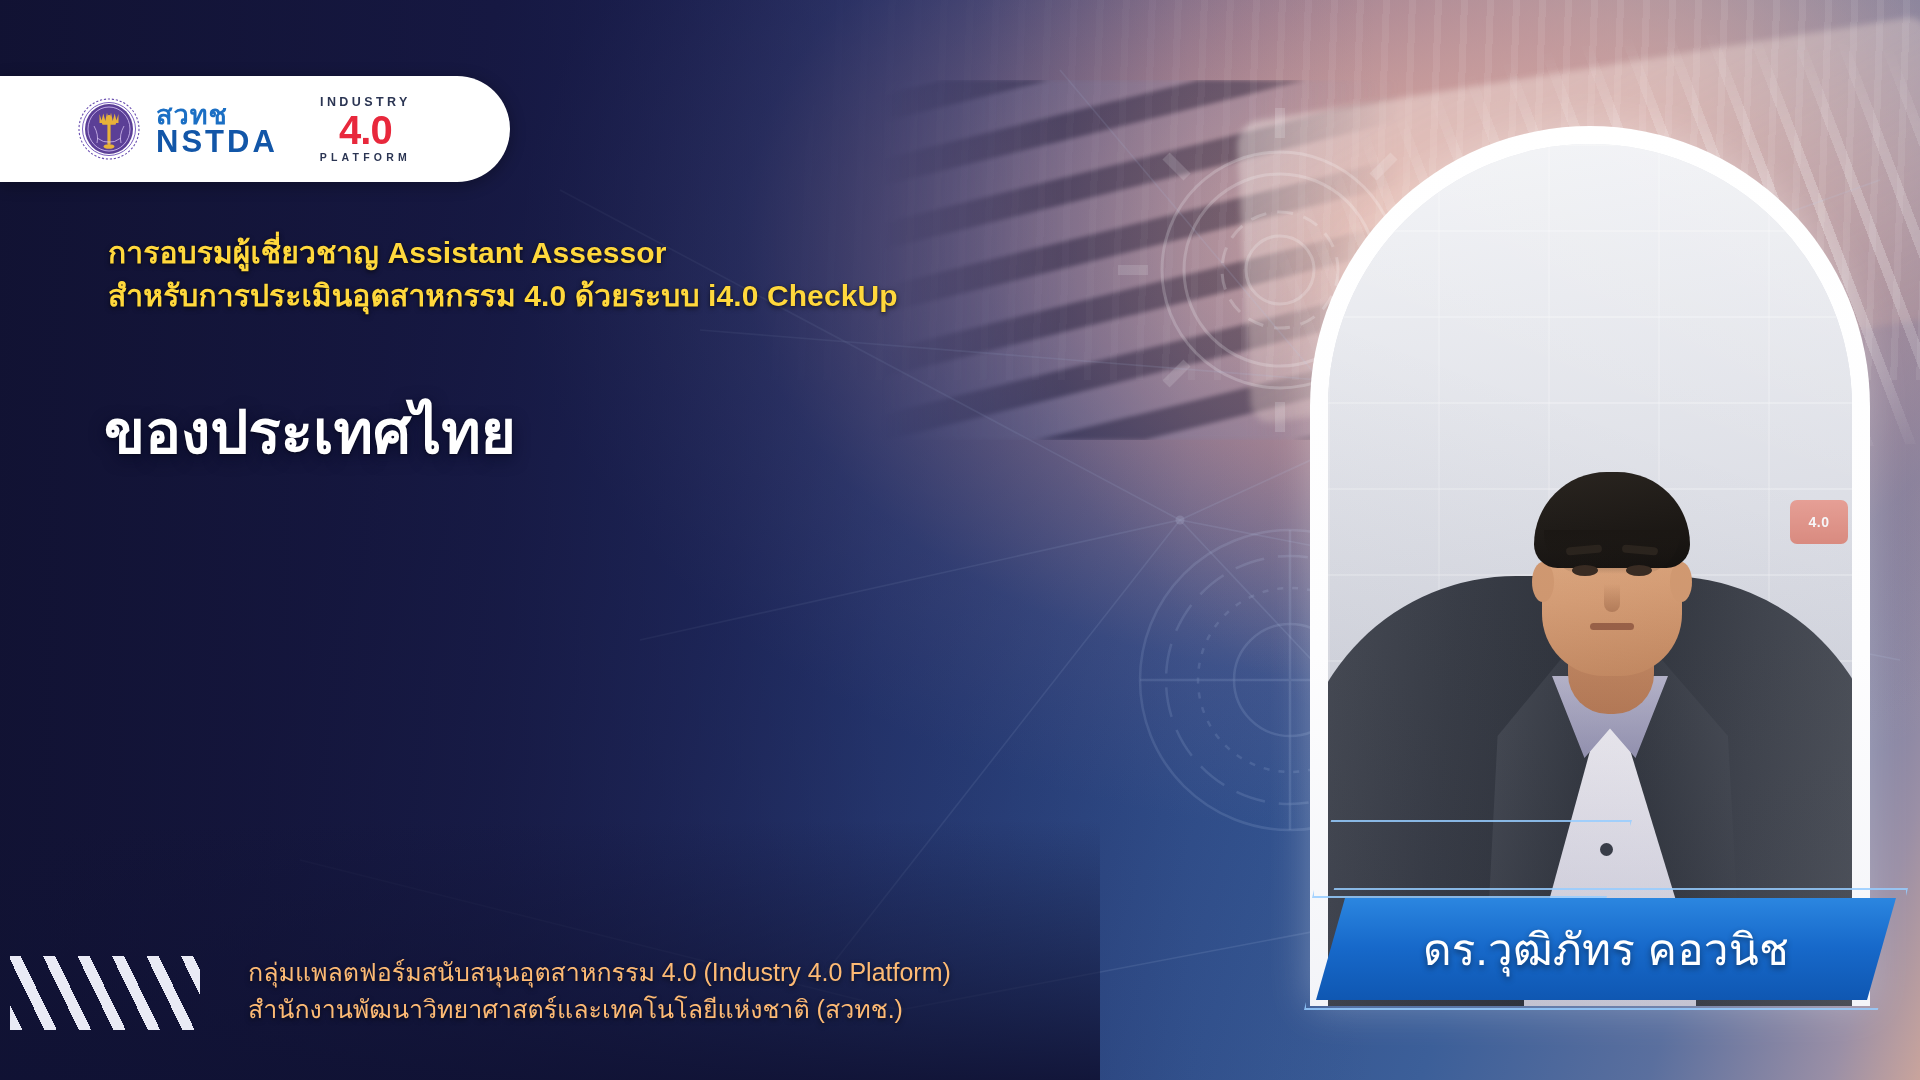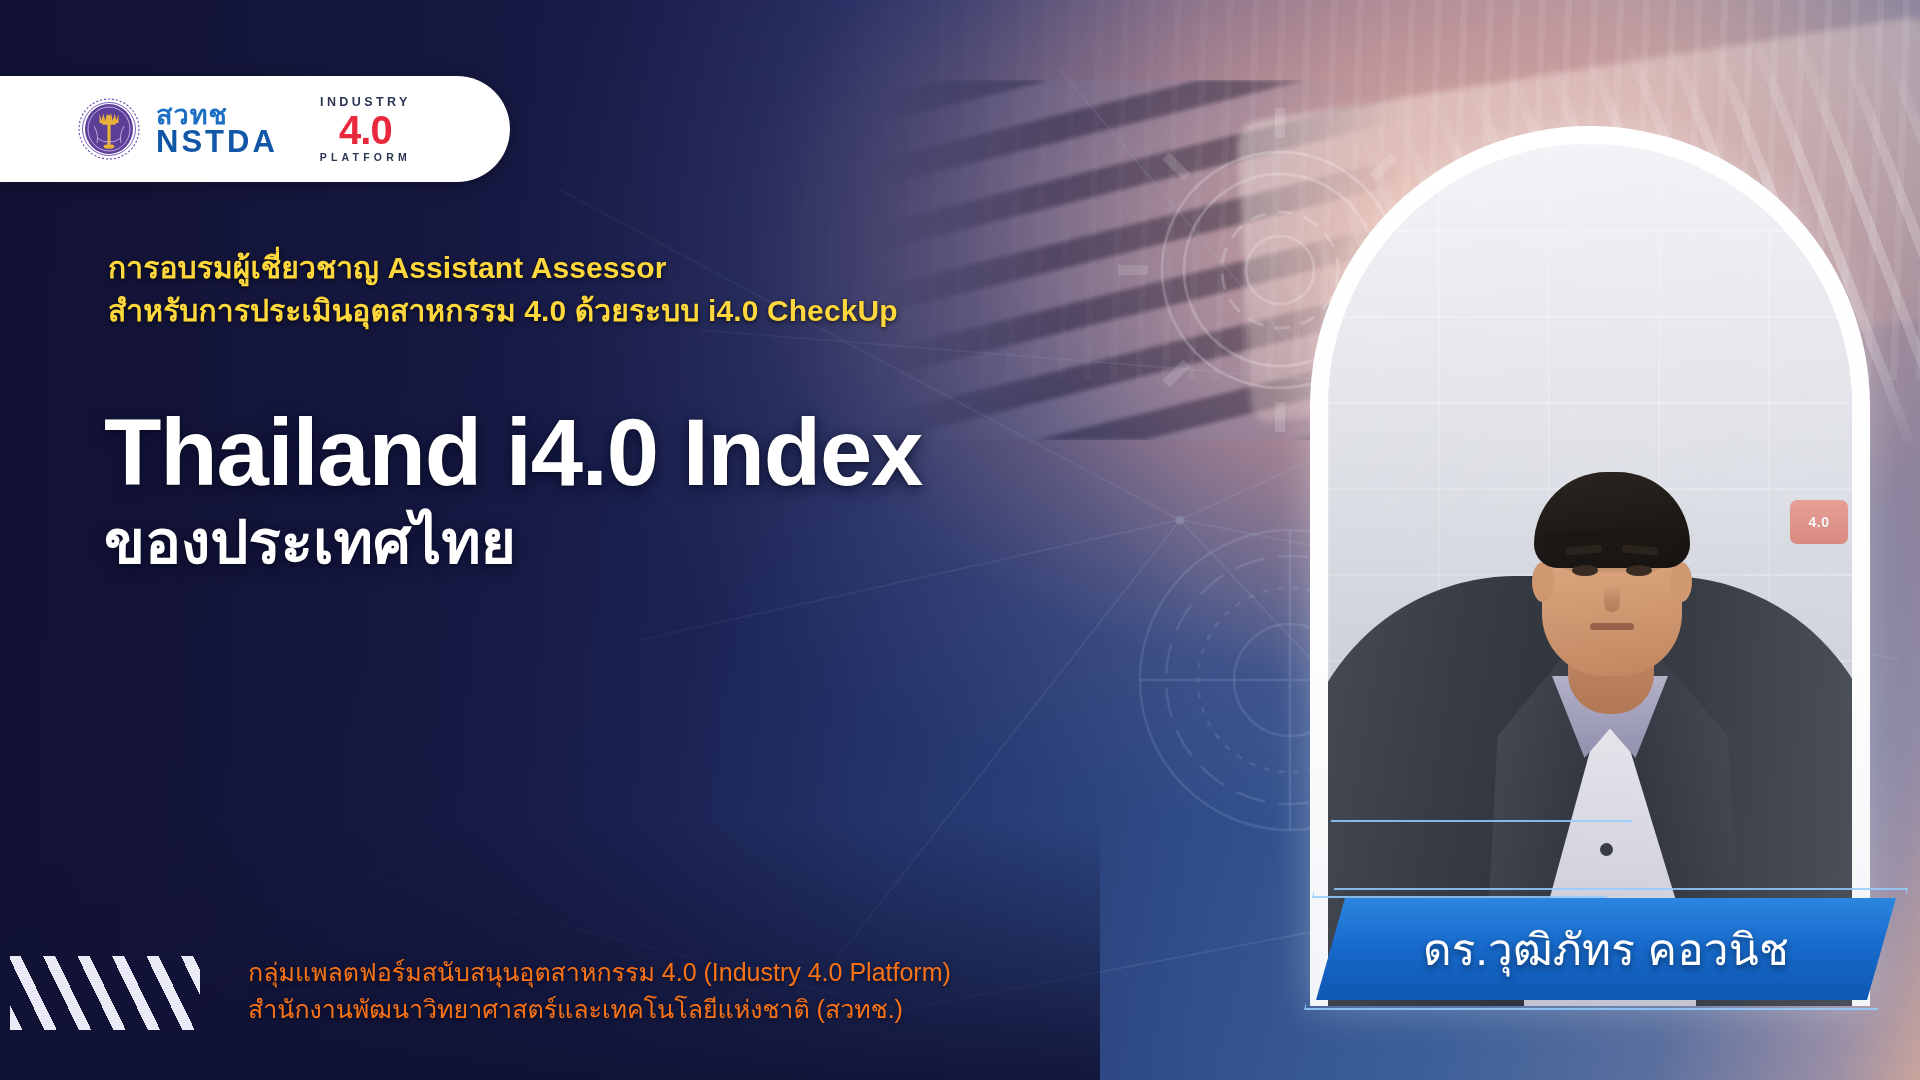--- a/index.html
+++ b/index.html
@@ -82,41 +82,40 @@
   .i40-top{ font-size:12.5px; letter-spacing:3.4px; font-weight:700; color:#2b3553; }
   .i40-mid{ font-size:40px; font-weight:800; color:#e8283c; letter-spacing:-1px; margin:1px 0 2px; }
   .i40-bot{ font-size:10.5px; letter-spacing:4.2px; font-weight:700; color:#2b3553; }
 
   
   .kicker{
     position:absolute; left:108px; top:232px; width:1120px;
     color:#ffd83d; font-weight:700; font-size:30px; line-height:1.42;
     letter-spacing:.1px;
     text-shadow:0 2px 5px rgba(0,0,0,.58), 0 0 1px rgba(0,0,0,.8);
-    margin-top:15px;
   }
   .kicker div{ white-space:nowrap; }
 
   .headline{
     position:absolute; left:104px; top:398px; width:1320px;
     color:#ffffff; font-weight:700; font-size:94px; line-height:1.17;
     letter-spacing:-1.2px;
     text-shadow:0 4px 16px rgba(5,8,35,.72), 0 1px 3px rgba(0,0,0,.5);
   }
   .headline div{ white-space:nowrap; }
   .headline .thai-line{ font-size:60px; letter-spacing:0; }
 
   
   .footer-stripes{
     position:absolute; left:10px; bottom:50px; width:190px; height:74px;
     background:repeating-linear-gradient(64deg, #e9eaf5 0px, #e9eaf5 11px, rgba(255,255,255,0) 11px, rgba(255,255,255,0) 31px);
   }
   .footer-text{
     position:absolute; left:248px; bottom:52px; width:1000px;
-    color:#f97316; font-size:25px; line-height:1.48; font-weight:400;
+    color:#fdba74; font-size:25px; line-height:1.48; font-weight:400;
     text-shadow:0 2px 5px rgba(0,0,0,.55);
   }
   .footer-text div{ white-space:nowrap; }
 
   
   .portrait-wrap{
     position:absolute; left:1310px; top:126px; width:560px; height:880px;
   }
   .arch{
     position:absolute; left:0; top:0; width:560px; height:880px;
@@ -340,21 +339,20 @@
       <div class="i40-bot">PLATFORM</div>
     </div>
   </div>
 
   <div class="kicker">
     <div>การอบรมผู้เชี่ยวชาญ Assistant Assessor</div>
     <div>สำหรับการประเมินอุตสาหกรรม 4.0 ด้วยระบบ i4.0 CheckUp</div>
   </div>
 
   <div class="headline">
-    <div>Thailand i4.0 Index</div>
     <div class="thai-line">ของประเทศไทย</div>
   </div>
 
   <div class="footer-stripes"></div>
   <div class="footer-text">
     <div>กลุ่มแพลตฟอร์มสนับสนุนอุตสาหกรรม 4.0 (Industry 4.0 Platform)</div>
     <div>สำนักงานพัฒนาวิทยาศาสตร์และเทคโนโลยีแห่งชาติ (สวทช.)</div>
   </div>
 
   <div class="portrait-wrap">

